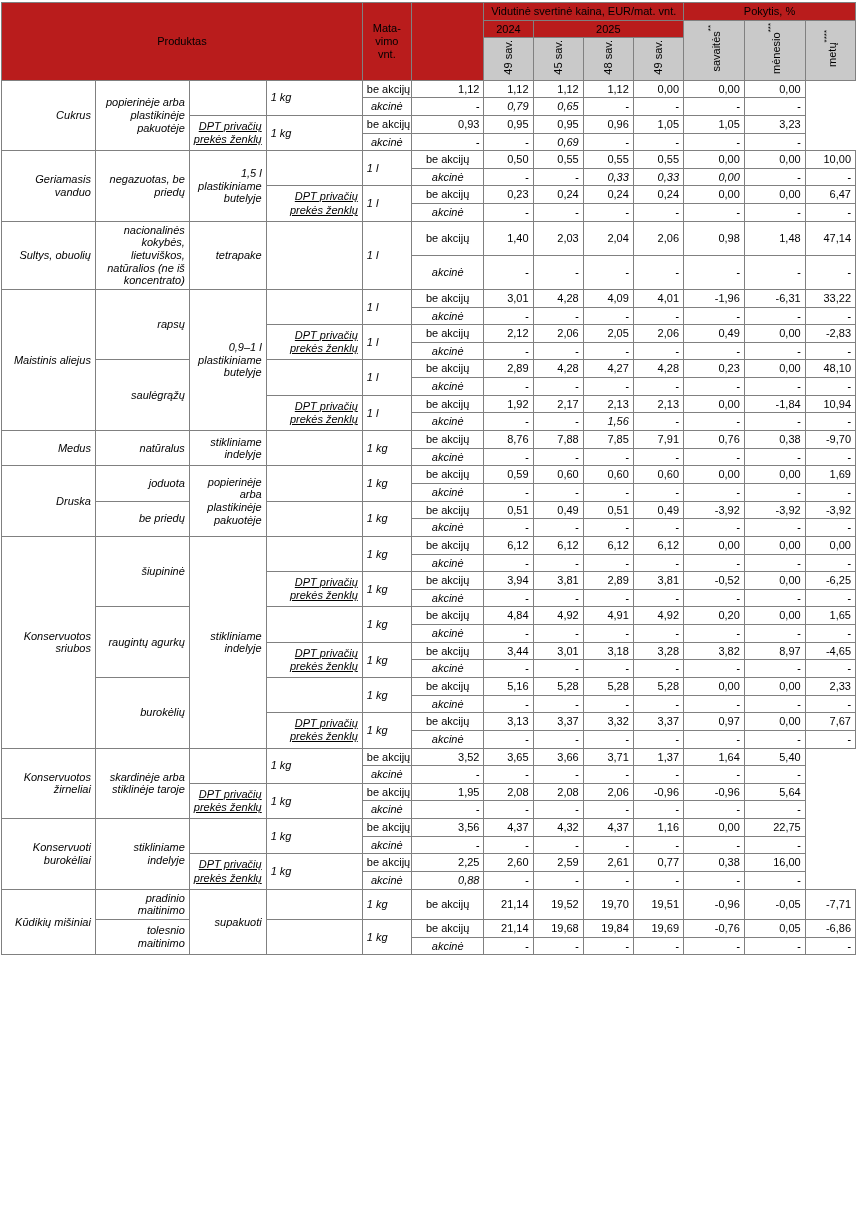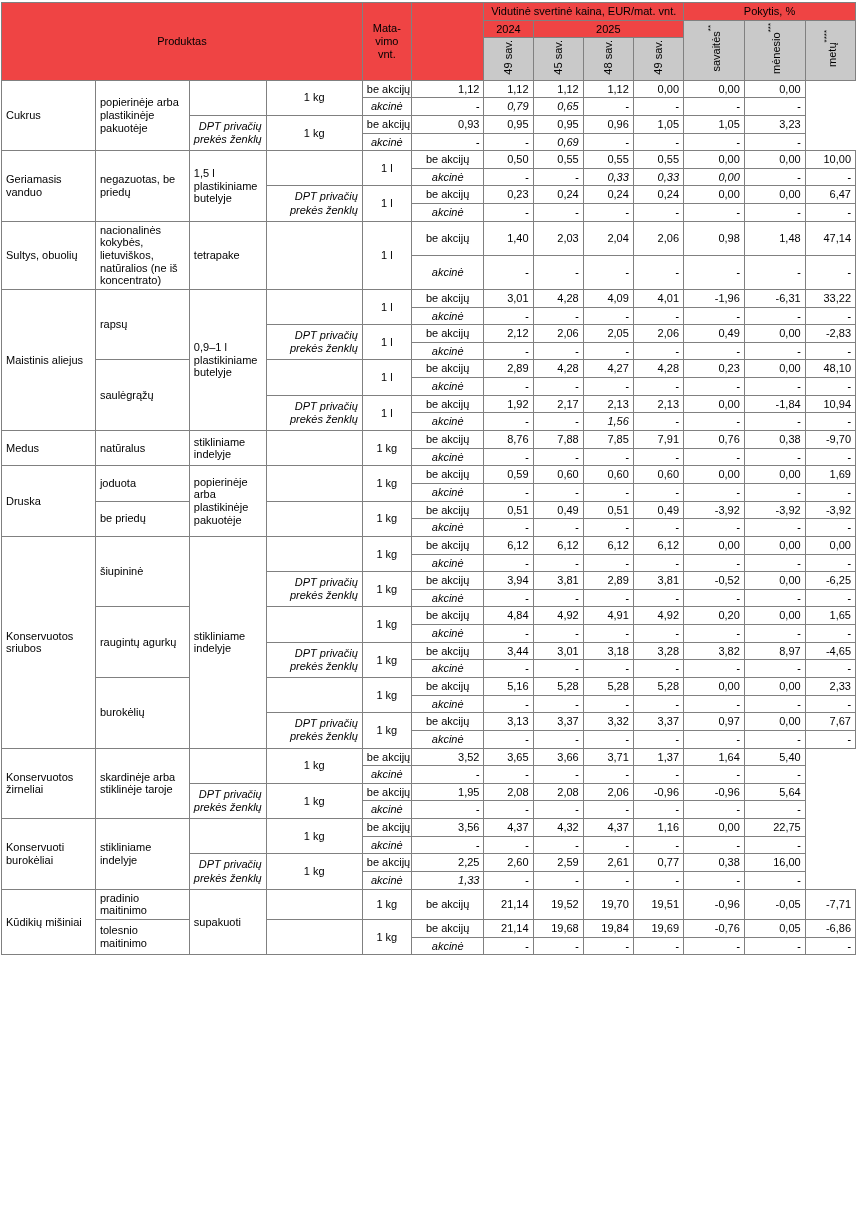--- a/index.html
+++ b/index.html
@@ -26,57 +26,60 @@
   }
   table.price-table td, table.price-table th {
     border: 1px solid #808080;
     padding: 2px 4px;
     vertical-align: middle;
     font-weight: normal;
     font-size: 11px;
     line-height: 1.15;
   }
   .hdr {
-    background: #ef4444;
+    background: #b91c1c;
     text-align: center;
     vertical-align: middle;
   }
   .hdr-vert {
     background: #c9c9c9;
     text-align: center;
     vertical-align: bottom;
     padding: 3px 1px;
   }
   .vert-text {
     writing-mode: vertical-rl;
     transform: rotate(180deg);
     white-space: nowrap;
     display: inline-block;
     margin: 0 auto;
     line-height: 1;
   }
   .prod-cell {
+    text-align: right;
+    vertical-align: middle;
+    padding-left: 5px;
+    font-style: italic;
+  }
+  .unit-cell {
     text-align: left;
     vertical-align: middle;
-    padding-left: 5px;
-  }
-  .unit-cell {
-    text-align: center;
-    vertical-align: middle;
+    font-style: italic;
   }
   .type-cell {
     text-align: center;
     padding-right: 5px;
     vertical-align: middle;
     white-space: nowrap;
   }
   .type-cell.dpt {
     font-style: italic;
     text-align: right;
     line-height: 1.2;
+    text-decoration: underline;
   }
   .type-cell.akcine {
     font-style: italic;
   }
   .num {
     text-align: right;
     padding-right: 6px;
     vertical-align: middle;
   }
   .num.it {
@@ -655,21 +658,21 @@
           <td class="num">2,25</td>
           <td class="num">2,60</td>
           <td class="num">2,59</td>
           <td class="num">2,61</td>
           <td class="num">0,77</td>
           <td class="num">0,38</td>
           <td class="num">16,00</td>
         </tr>
         <tr>
           <td class="type-cell akcine">akcinė</td>
-          <td class="num it">1,33</td>
+          <td class="num it">0,88</td>
           <td class="num it">-</td>
           <td class="num it">-</td>
           <td class="num it">-</td>
           <td class="num it">-</td>
           <td class="num it">-</td>
           <td class="num it">-</td>
         </tr>
         <tr>
           <td class="prod-cell" rowspan="3">Kūdikių mišiniai</td>
           <td class="prod-cell" rowspan="1">pradinio maitinimo</td>

